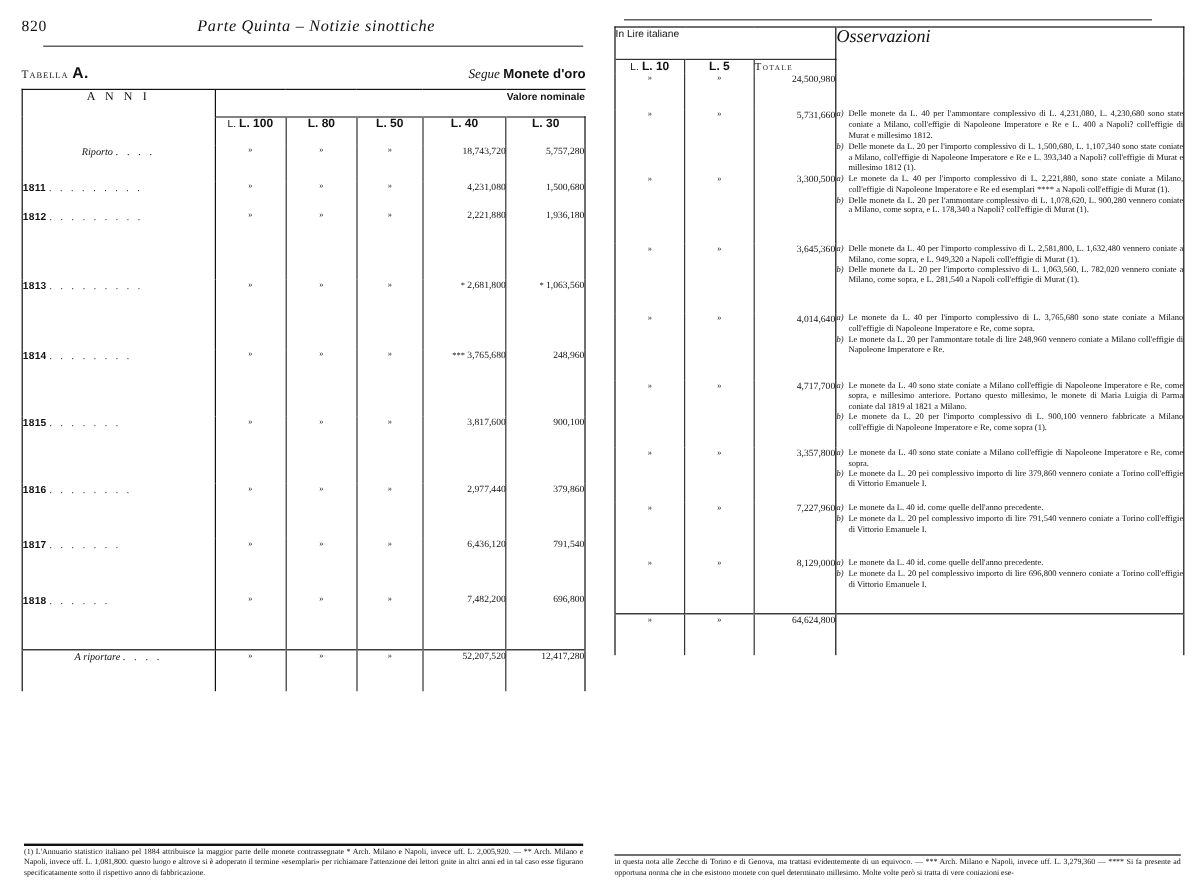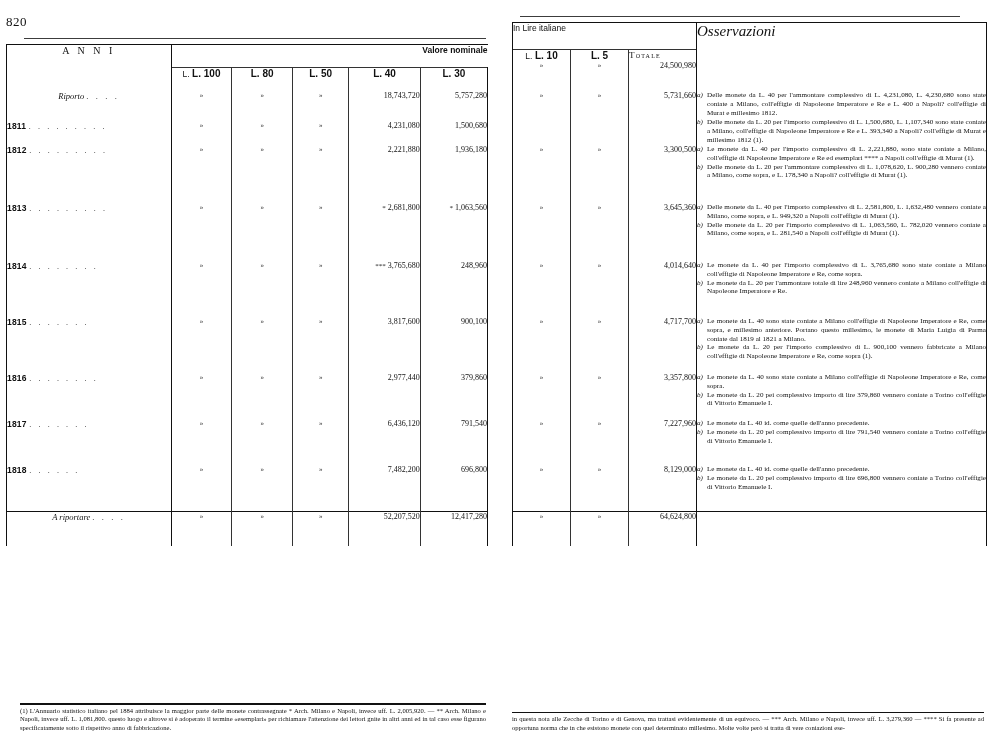--- a/index.html
+++ b/index.html
@@ -6,21 +6,21 @@
   body{
     width:1000px;height:737px;
     background:#ffffff;
     font-family:"Liberation Serif", serif;
     color:#111;
     overflow:hidden;
     position:relative;
   }
   .spread{display:flex;width:1000px;height:737px;}
   .page{position:relative;box-sizing:border-box;}
-  .page-left{width:500px;height:737px;padding:14px 12px 0 6px;}
+  .page-left{width:500px;height:737px;padding:14px 12px 0 18px;}
   .page-right{width:500px;height:737px;padding:14px 14px 0 12px;}
 
   
   .runhead{display:flex;align-items:baseline;height:22px;font-size:12.5px;}
   .folio{font-family:"Liberation Serif",serif;font-size:13px;letter-spacing:.5px;}
   .runtitle{flex:1;text-align:center;font-style:italic;font-size:13.5px;letter-spacing:.6px;}
   .rule-head{height:1px;background:#1a1a1a;margin:2px 0 0 0;opacity:.85;}
   .page-left .rule-head{margin-left:18px;margin-right:2px;}
   .page-right .rule-head{margin-left:8px;margin-right:26px;}
 
@@ -91,23 +91,34 @@
 </style>
 </head>
 <body>
 
 <div class="spread">
 
   <div class="page page-left">
 
     <div class="runhead">
       <span class="folio">820</span>
+      <span class="runtitle">Parte Quinta – Notizie sinottiche</span>
     </div>
     <div class="rule-head"></div>
 
+    <div class="capline">
+      <span class="tabella">
+        <span class="sc">Tabella</span>
+        <span class="bigA">A.</span>
+      </span>
+      <span class="segue">
+        <i>Segue</i>
+        <b>Monete d'oro</b>
+      </span>
+    </div>
 
     <table class="tbl">
       <colgroup>
         <col style="width:152px">
           <col style="width:56px">
           <col style="width:56px">
         <col style="width:52px">
           <col style="width:66px">
           <col style="width:62px">
       </colgroup>

